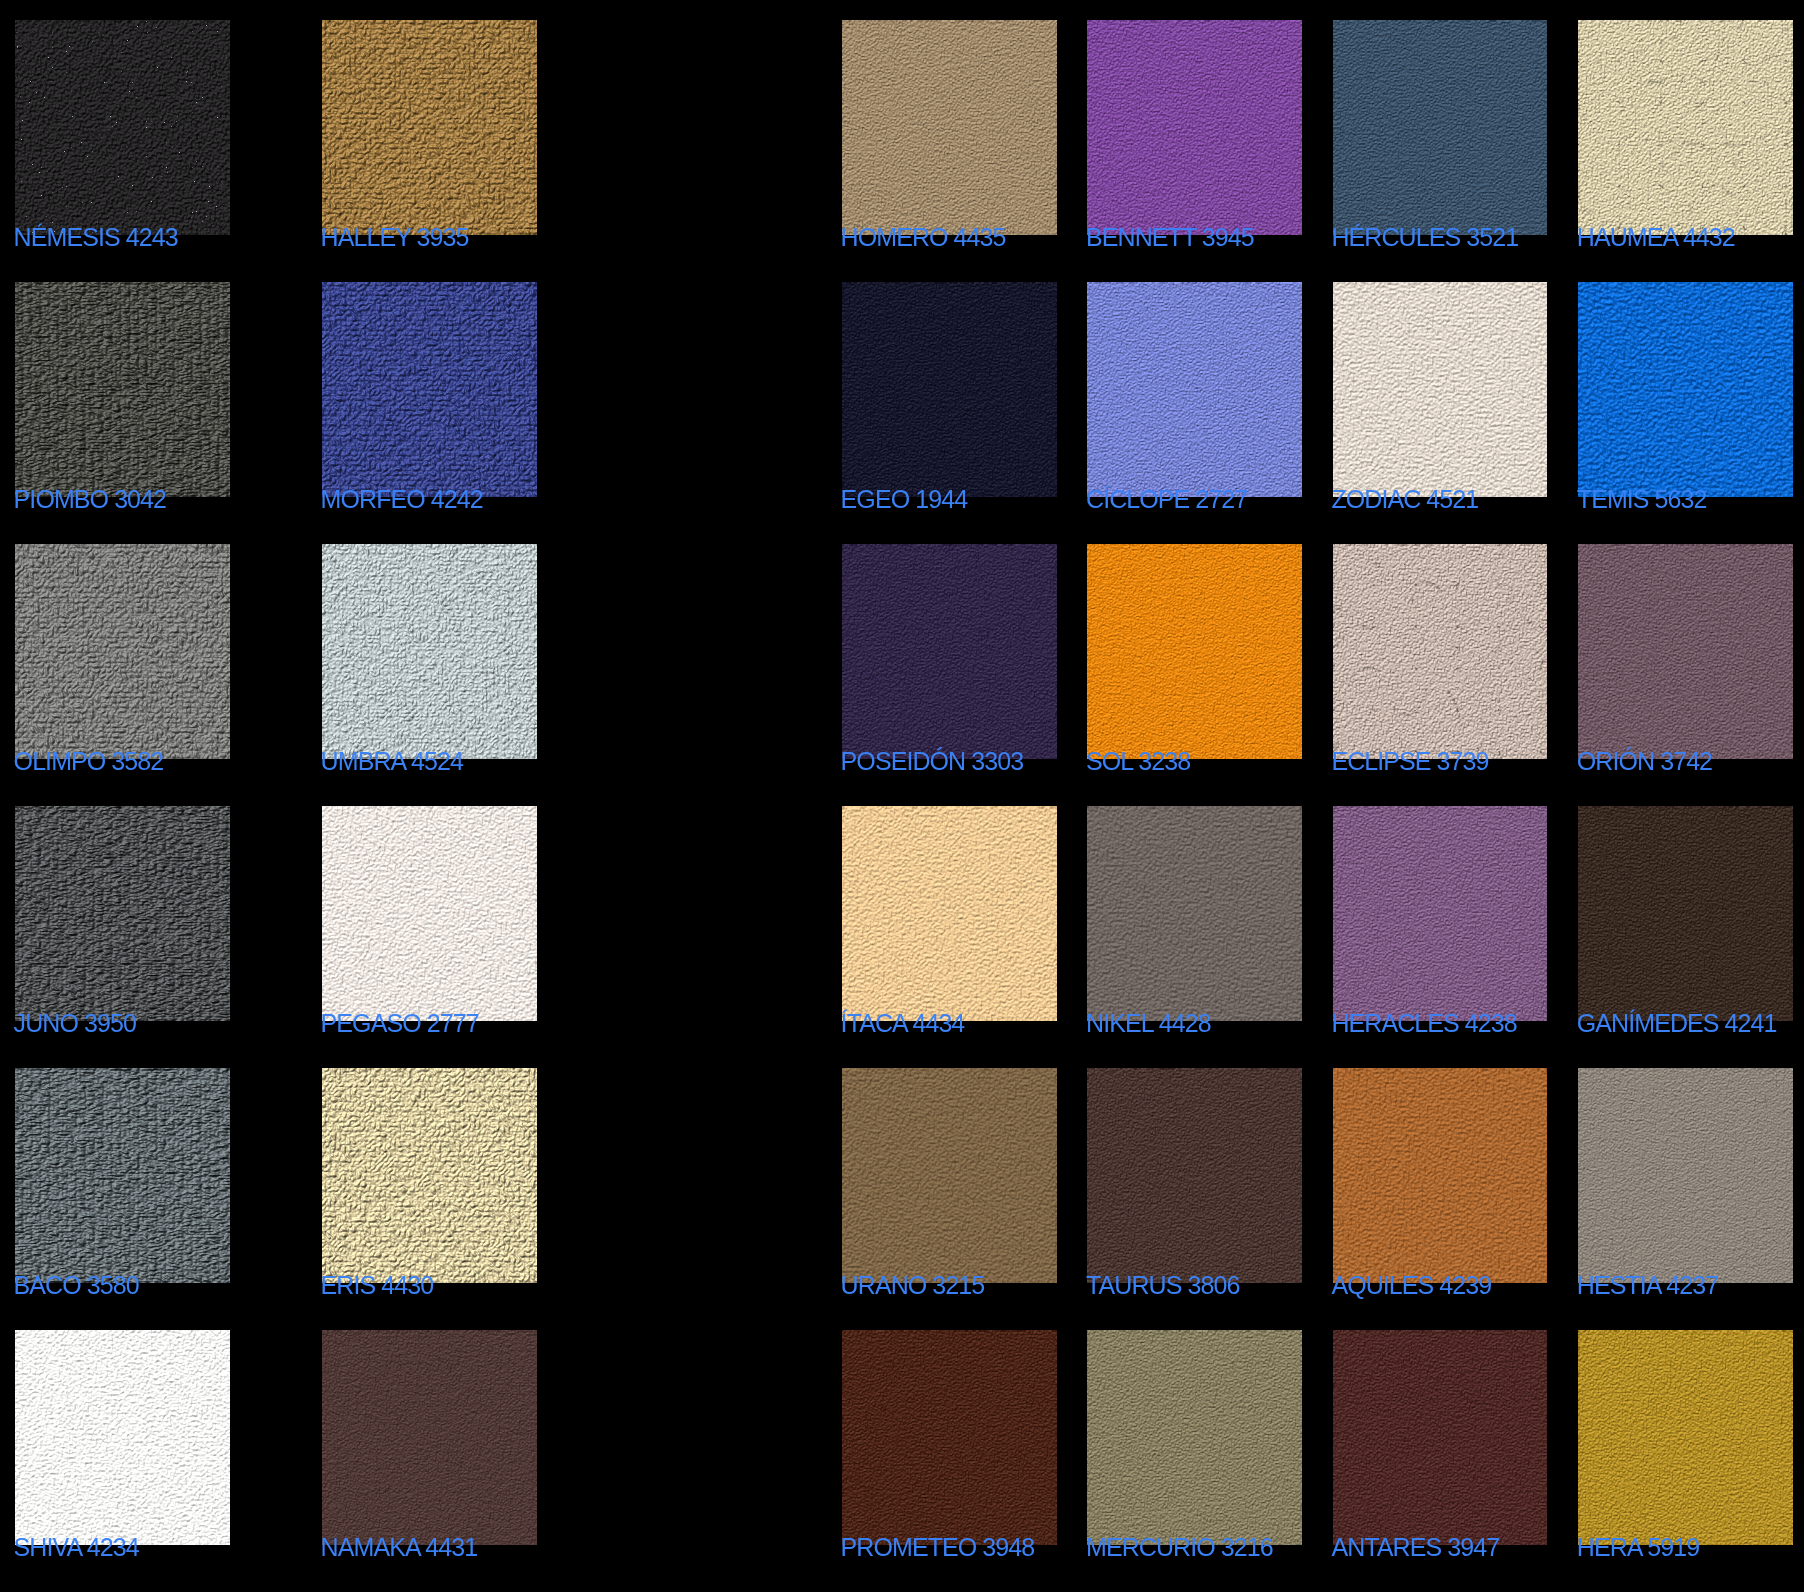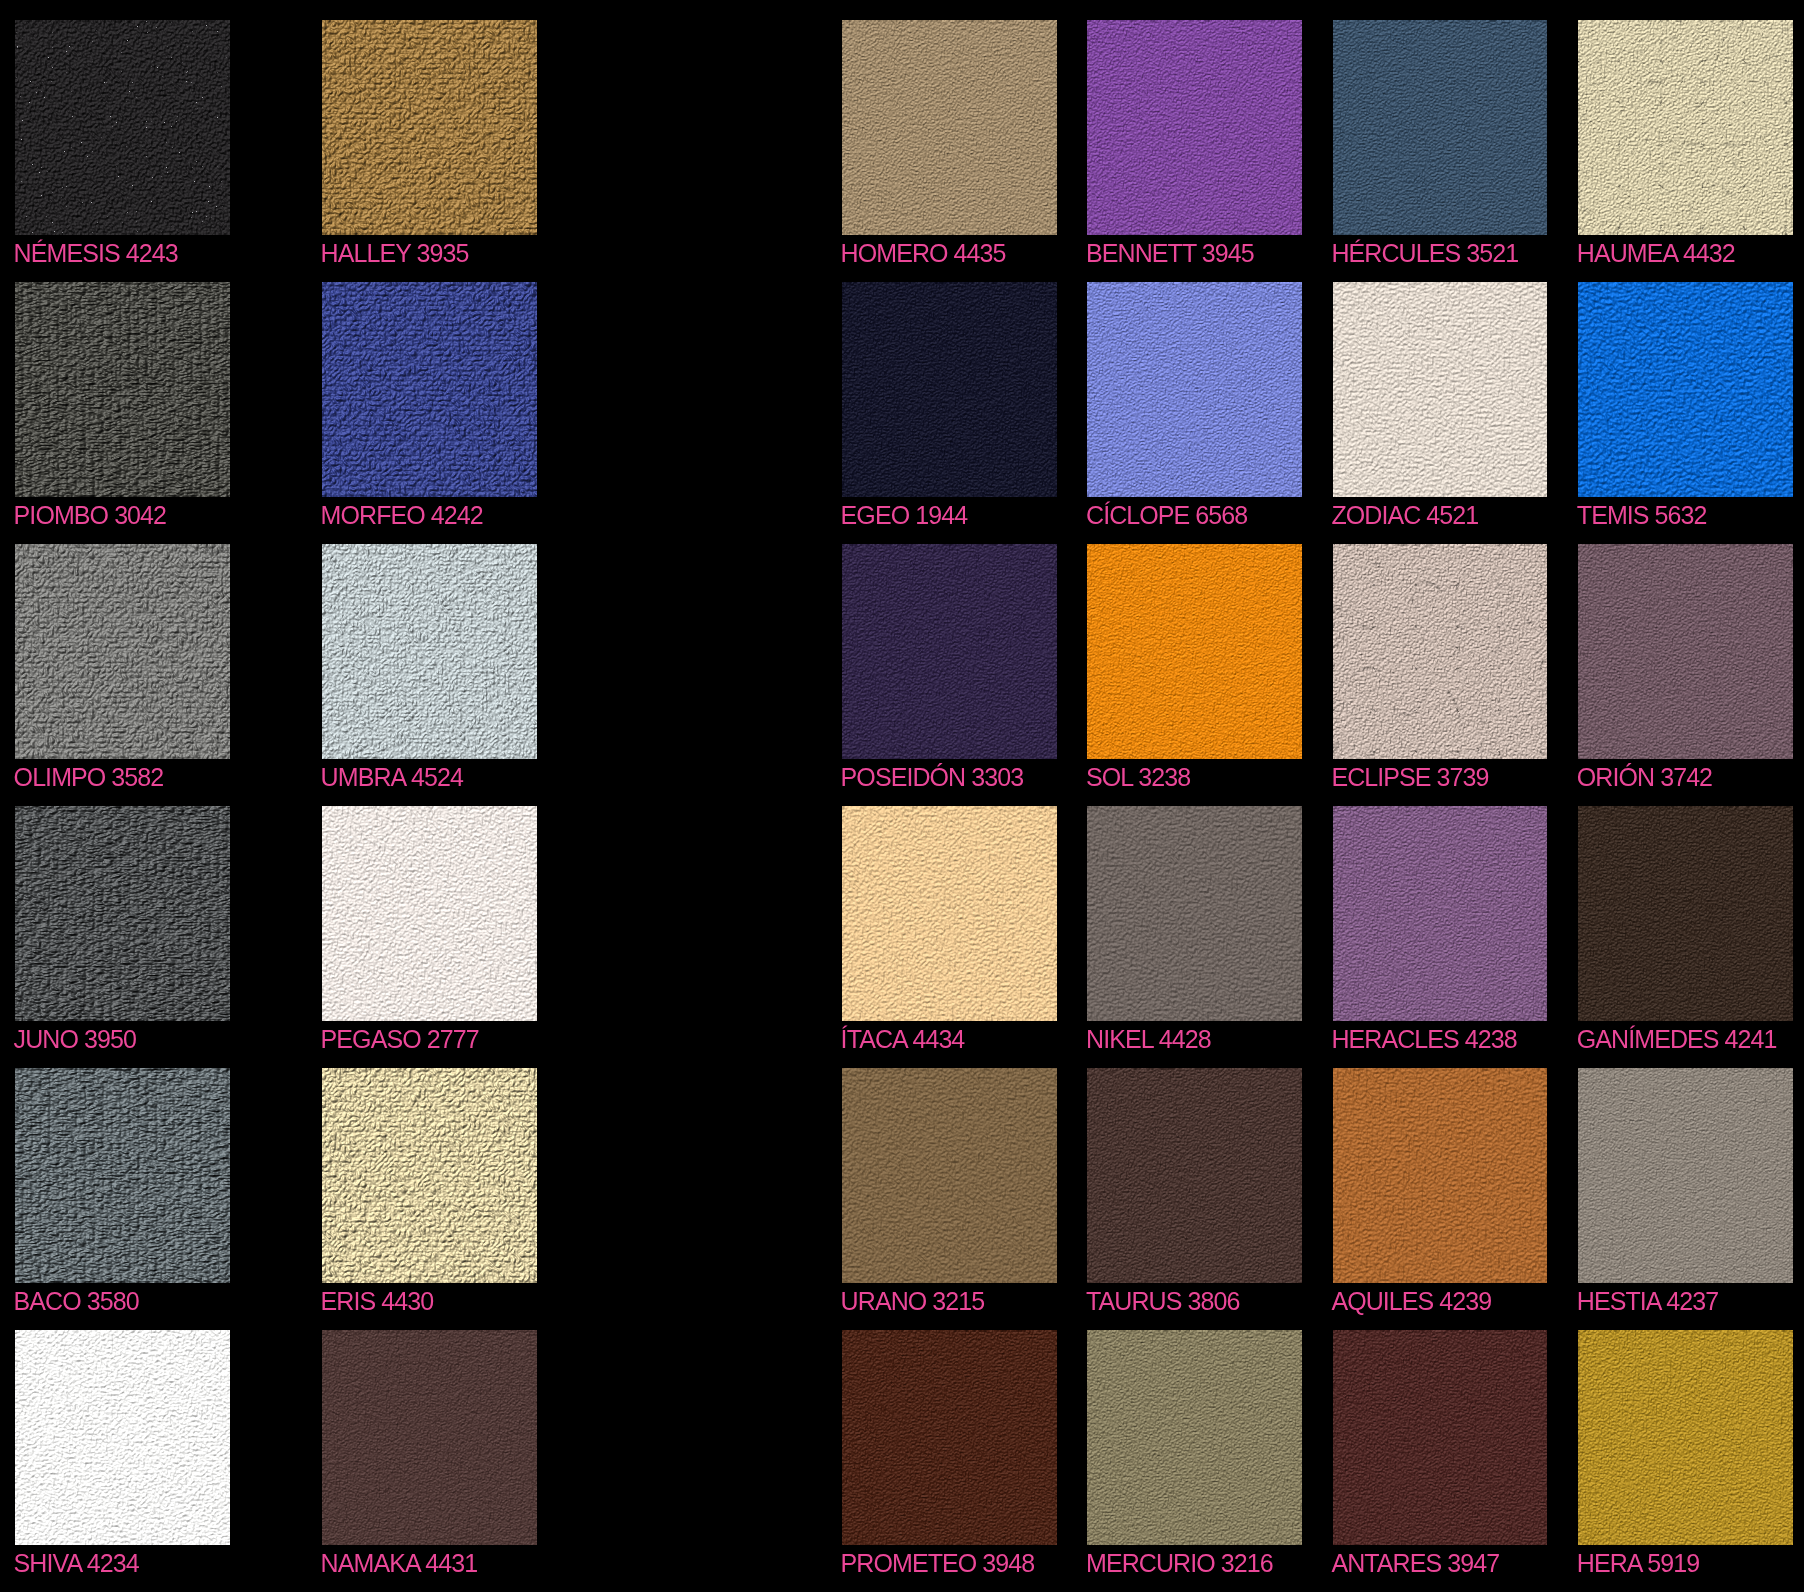--- a/index.html
+++ b/index.html
@@ -4,21 +4,21 @@
 <title>Carta de colores</title>
 <style>
 html,body{margin:0;padding:0;background:#000;}
 body{width:1804px;height:1592px;overflow:hidden;font-family:"Liberation Sans",sans-serif;
  -webkit-font-smoothing:antialiased;}
 #chart{position:relative;width:1804px;height:1592px;background:#000;}
 .defs{position:absolute;left:-9999px;top:0;width:0;height:0;overflow:hidden;}
 .grp{position:absolute;left:0;top:0;}
 .cell{position:absolute;width:214.6px;}
 .sw{position:absolute;left:0;top:0;width:214.6px;height:215px;}
-.lbl{position:absolute;left:-1.4px;top:221px;opacity:.999;transform:translateZ(0);color:#ec4899;font-size:25.0px;line-height:1;letter-spacing:-0.92px;white-space:nowrap;}
+.lbl{position:absolute;left:-1.4px;top:205px;opacity:.999;transform:translateZ(0);color:#3b82f6;font-size:25.0px;line-height:1;letter-spacing:-0.92px;white-space:nowrap;}
 .c0{left:15px;top:20px}.s0{background:#181718;filter:url(#t0)}
 .c1{left:322px;top:20px}.s1{background:#75582b;filter:url(#t1)}
 .c2{left:15px;top:282px}.s2{background:#2e2e2a;filter:url(#t2)}
 .c3{left:322px;top:282px}.s3{background:#242d67;filter:url(#t3)}
 .c4{left:15px;top:544px}.s4{background:#5a5a58;filter:url(#t4)}
 .c5{left:322px;top:544px}.s5{background:#8e9698;filter:url(#t5)}
 .c6{left:15px;top:806px}.s6{background:#313334;filter:url(#t6)}
 .c7{left:322px;top:806px}.s7{background:#bbb5b1;filter:url(#t7)}
 .c8{left:15px;top:1068px}.s8{background:#3f4649;filter:url(#t8)}
 .c9{left:322px;top:1068px}.s9{background:#a49976;filter:url(#t9)}
@@ -718,21 +718,21 @@
 <div class="cell c15">
         <div class="sw s15"></div>
         <div class="lbl">HAUMEA 4432</div>
       </div>
 <div class="cell c16">
         <div class="sw s16"></div>
         <div class="lbl">EGEO 1944</div>
       </div>
 <div class="cell c17">
         <div class="sw s17"></div>
-        <div class="lbl">CÍCLOPE 6568</div>
+        <div class="lbl">CÍCLOPE 2727</div>
       </div>
 <div class="cell c18">
         <div class="sw s18"></div>
         <div class="lbl">ZODIAC 4521</div>
       </div>
 <div class="cell c19">
         <div class="sw s19"></div>
         <div class="lbl">TEMIS 5632</div>
       </div>
 <div class="cell c20">

